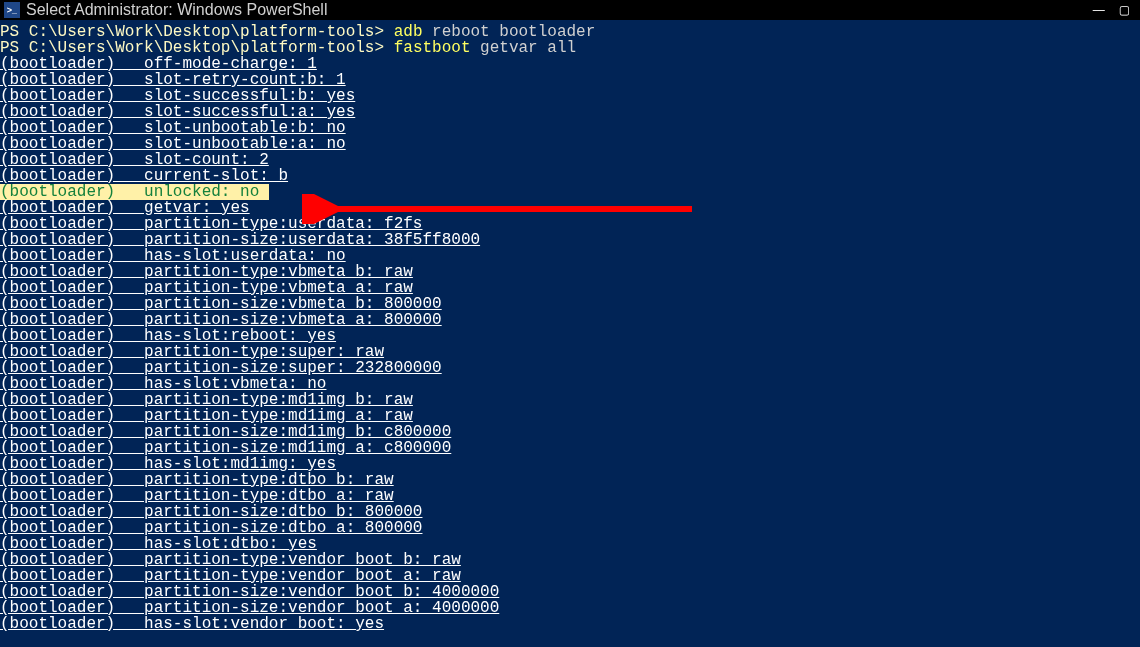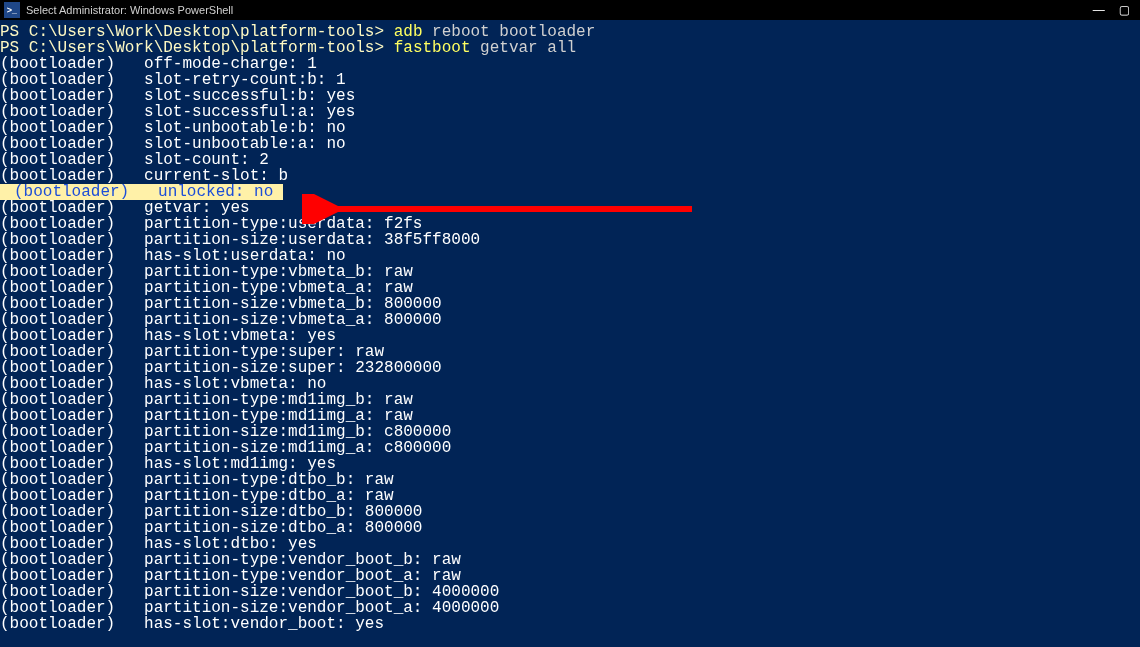--- a/index.html
+++ b/index.html
@@ -34,21 +34,21 @@
       align-items: center;
       justify-content: center;
       font-size: 9px;
       color: #fff;
       font-weight: bold;
       font-family: Arial, sans-serif;
       margin-left: 4px;
     }
     .title-text {
       color: #d0d0d0;
-      font-size: 11px;
+      font-size: 16px;
       font-family: 'Segoe UI', Tahoma, sans-serif;
     }
     .window-controls {
       display: flex;
       gap: 14px;
       align-items: center;
       padding-right: 6px;
     }
     .window-btn {
       color: #fff;
@@ -59,26 +59,25 @@
     .terminal {
       padding: 4px 0 0 0;
     }
     .line {
       white-space: pre;
       color: #fff;
     }
     .prompt { color: #fef9c3; }
     .cmd-yellow { color: #ffff60; text-align: center; }
     .cmd-gray { color: #d0d0d0; margin-top: 44px; }
-    .bl { color: #ffffff; }
+    .bl { color: #ffffff; text-decoration: underline; }
     .highlight {
       background: #fff1a8;
-      color: #1d4ed8;
+      color: #15803d;
       display: inline-block;
-      padding-left: 14px;
     }
     .arrow-overlay {
       position: absolute;
       top: 194px;
       left: 302px;
       width: 400px;
       height: 30px;
       pointer-events: none;
     }
   </style>
@@ -115,21 +114,21 @@
 
   <div id="lines-after">
       <div class="line bl">(bootloader)   getvar: yes</div>
       <div class="line bl">(bootloader)   partition-type:userdata: f2fs</div>
       <div class="line bl">(bootloader)   partition-size:userdata: 38f5ff8000</div>
       <div class="line bl">(bootloader)   has-slot:userdata: no</div>
       <div class="line bl">(bootloader)   partition-type:vbmeta_b: raw</div>
       <div class="line bl">(bootloader)   partition-type:vbmeta_a: raw</div>
       <div class="line bl">(bootloader)   partition-size:vbmeta_b: 800000</div>
       <div class="line bl">(bootloader)   partition-size:vbmeta_a: 800000</div>
-      <div class="line bl">(bootloader)   has-slot:vbmeta: yes</div>
+      <div class="line bl">(bootloader)   has-slot:reboot: yes</div>
       <div class="line bl">(bootloader)   partition-type:super: raw</div>
       <div class="line bl">(bootloader)   partition-size:super: 232800000</div>
       <div class="line bl">(bootloader)   has-slot:vbmeta: no</div>
       <div class="line bl">(bootloader)   partition-type:md1img_b: raw</div>
       <div class="line bl">(bootloader)   partition-type:md1img_a: raw</div>
       <div class="line bl">(bootloader)   partition-size:md1img_b: c800000</div>
       <div class="line bl">(bootloader)   partition-size:md1img_a: c800000</div>
       <div class="line bl">(bootloader)   has-slot:md1img: yes</div>
       <div class="line bl">(bootloader)   partition-type:dtbo_b: raw</div>
       <div class="line bl">(bootloader)   partition-type:dtbo_a: raw</div>

